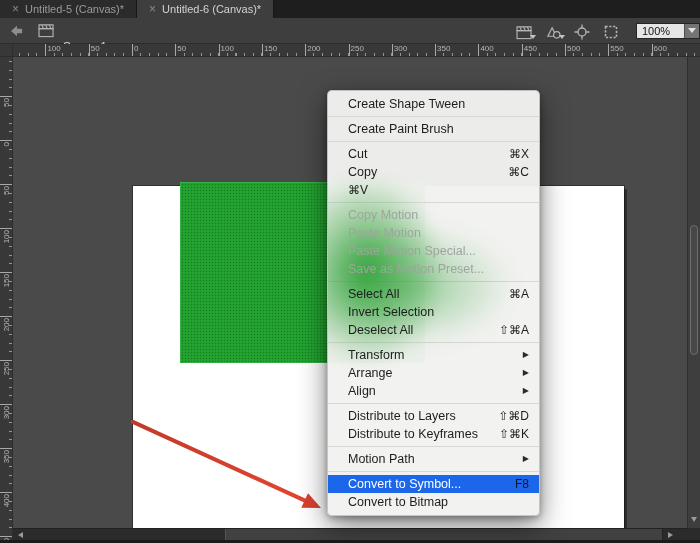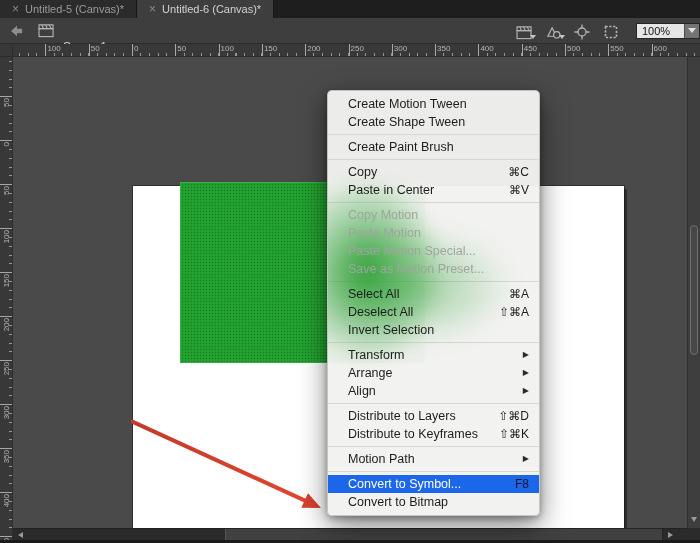--- a/index.html
+++ b/index.html
@@ -238,36 +238,36 @@
   <div class="arrow-head"></div>
 </div>
 
 <div class="menu">
   <div class="menu-tint">
     <div class="blob1"></div>
       <div class="blob2"></div>
   </div>
   <div>
       <div class="menu-item">
-        <span>Create Motion Tween</span>
-      </div>
-      <div class="menu-item">
         <span>Create Shape Tween</span>
       </div>
       <div class="menu-sep"></div>
       <div class="menu-item">
         <span>Create Paint Brush</span>
       </div>
       <div class="menu-sep"></div>
+      <div class="menu-item">
+        <span>Cut</span>
+        <span class="mi-short">⌘X</span>
+      </div>
       <div class="menu-item">
         <span>Copy</span>
         <span class="mi-short">⌘C</span>
       </div>
       <div class="menu-item">
-        <span>Paste in Center</span>
         <span class="mi-short">⌘V</span>
       </div>
       <div class="menu-sep"></div>
       <div class="menu-item disabled">
         <span>Copy Motion</span>
       </div>
       <div class="menu-item disabled">
         <span>Paste Motion</span>
       </div>
       <div class="menu-item disabled">
@@ -275,25 +275,25 @@
       </div>
       <div class="menu-item disabled">
         <span>Save as Motion Preset...</span>
       </div>
       <div class="menu-sep"></div>
       <div class="menu-item">
         <span>Select All</span>
         <span class="mi-short">⌘A</span>
       </div>
       <div class="menu-item">
+        <span>Invert Selection</span>
+      </div>
+      <div class="menu-item">
         <span>Deselect All</span>
         <span class="mi-short">⇧⌘A</span>
-      </div>
-      <div class="menu-item">
-        <span>Invert Selection</span>
       </div>
       <div class="menu-sep"></div>
       <div class="menu-item">
         <span>Transform</span>
         <span class="mi-sub">▶</span>
       </div>
       <div class="menu-item">
         <span>Arrange</span>
         <span class="mi-sub">▶</span>
       </div>

